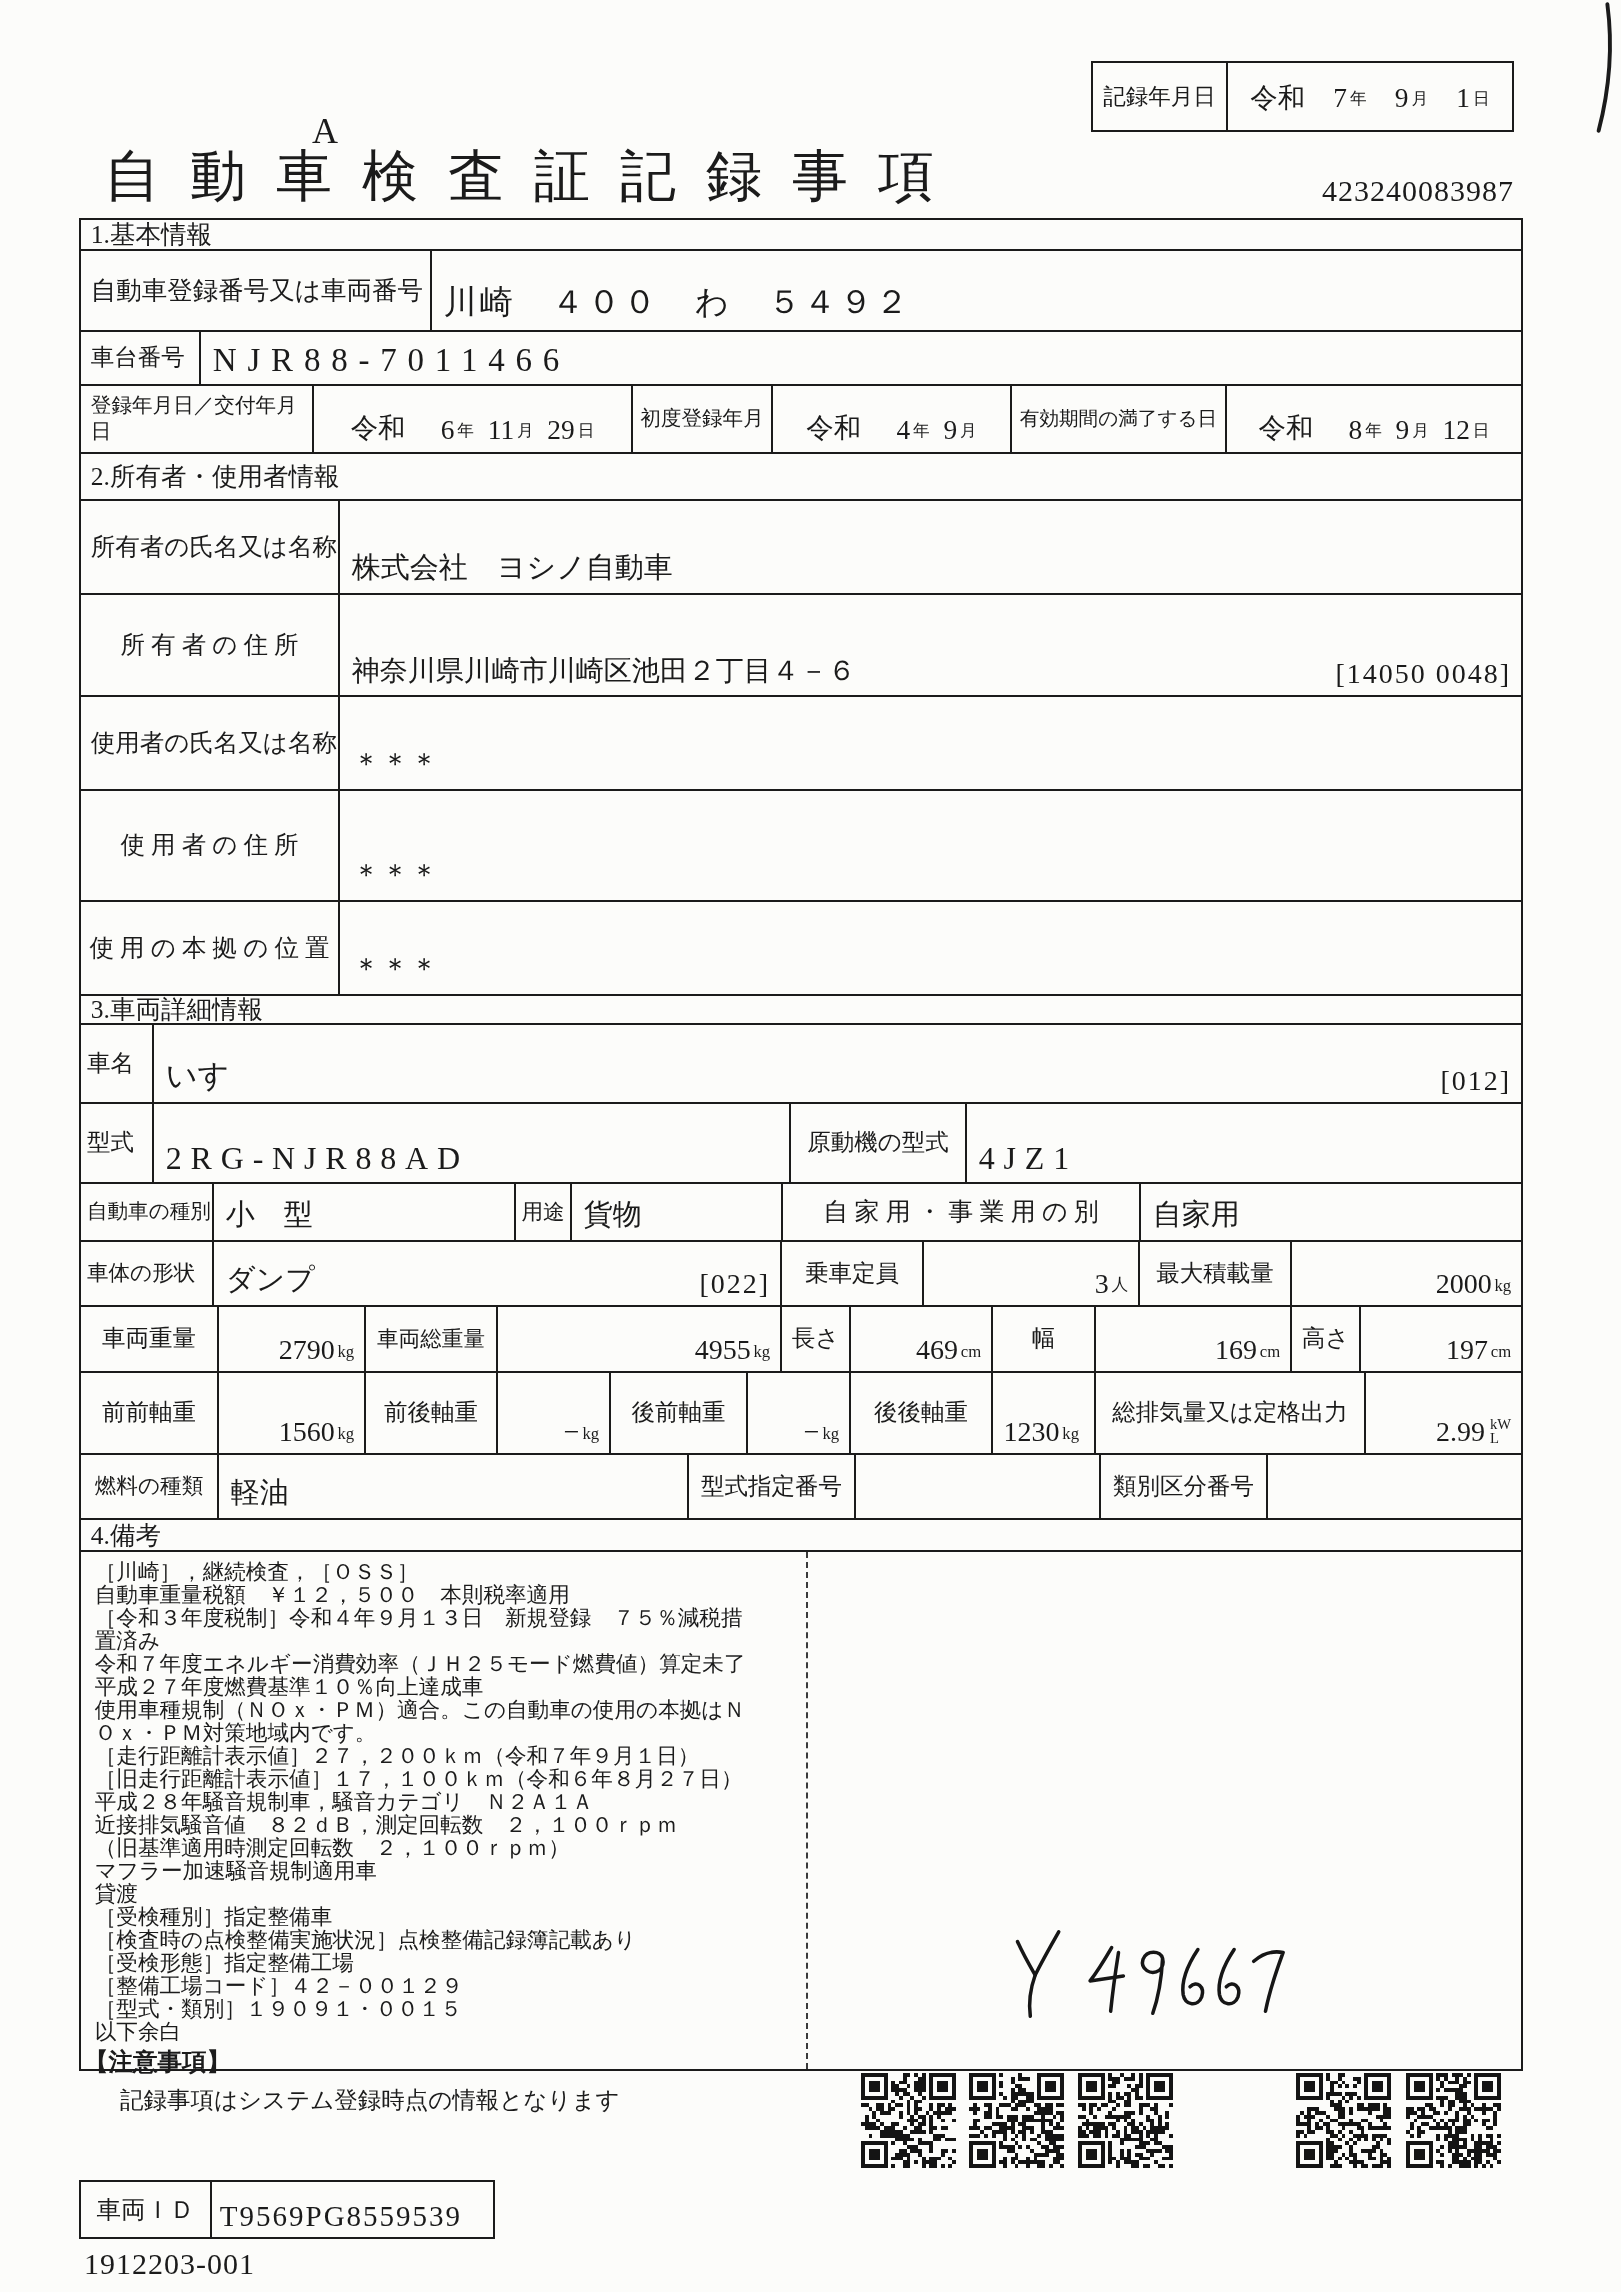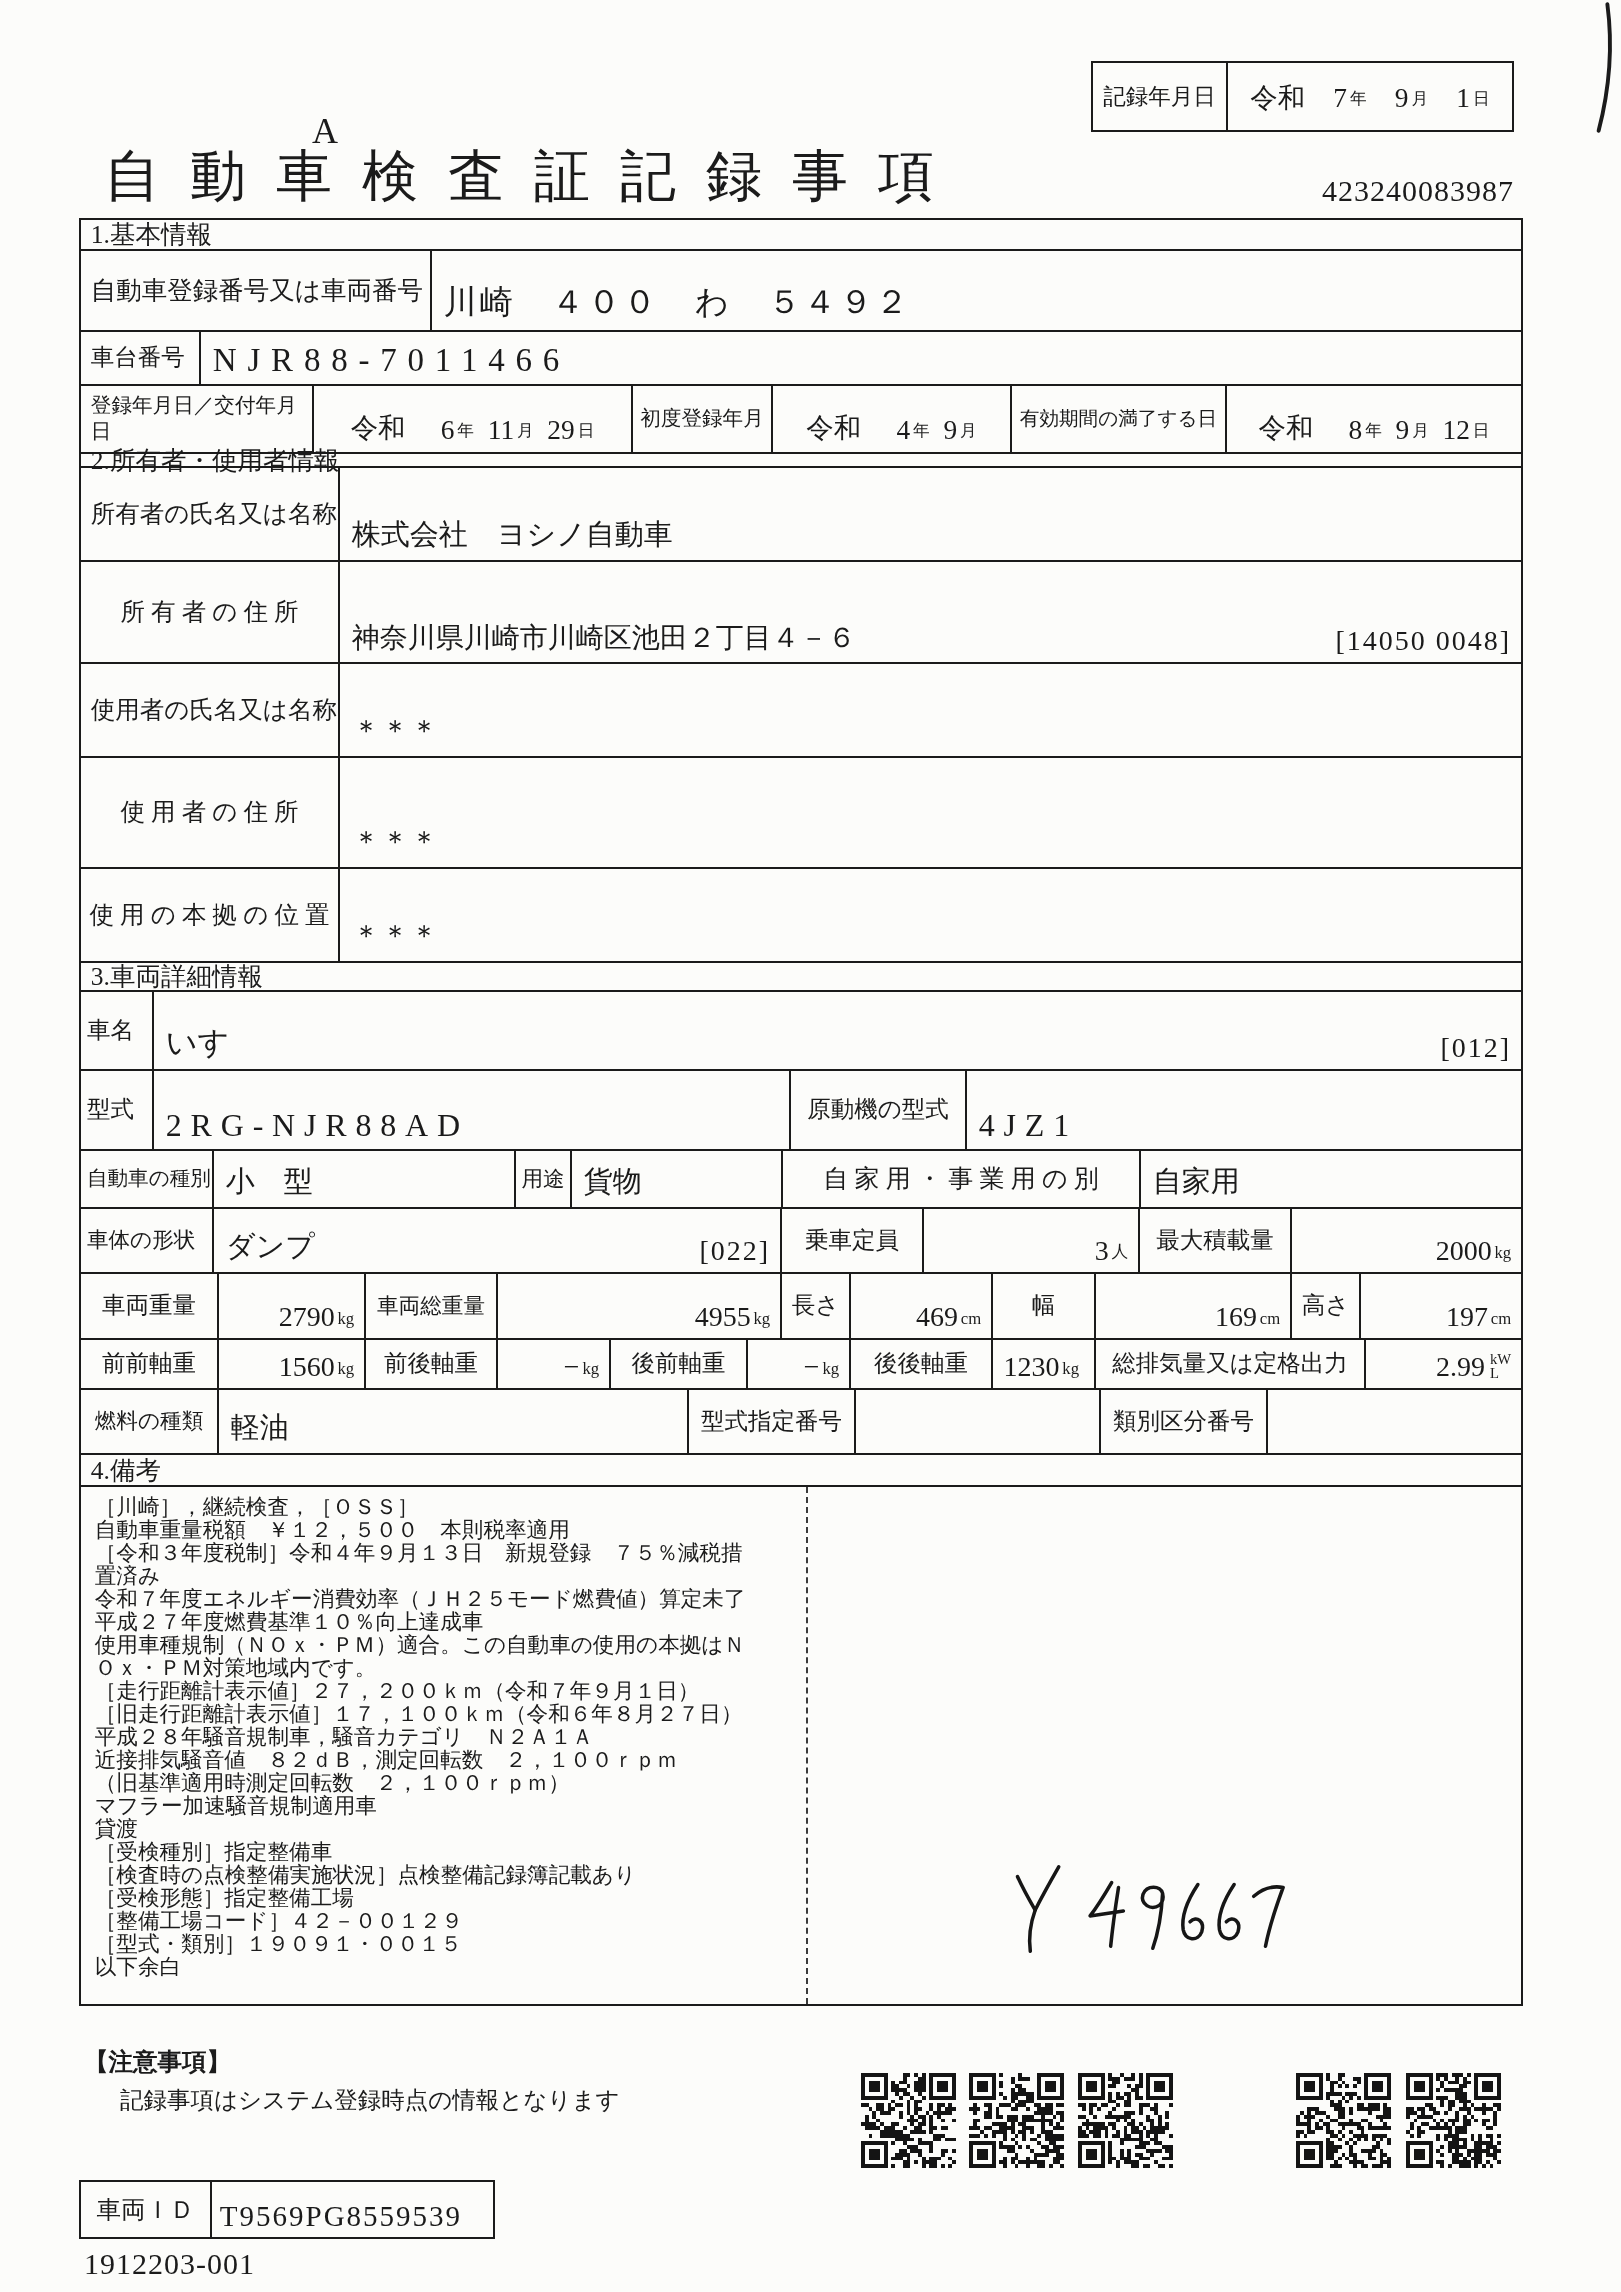--- a/index.html
+++ b/index.html
@@ -145,21 +145,21 @@
             <span class="dnum">9</span>
             <span class="u">月</span>
           </span>
         <span class="dpair">
             <span class="dnum">12</span>
             <span class="u">日</span>
           </span>
       </div>
     </div>
 
-    <div class="row shead" style="height:14px">2.所有者・使用者情報</div>
+    <div class="row shead" style="height:47px">2.所有者・使用者情報</div>
 
     <div class="row" style="height:94px">
       <div class="cell cl lbl" style="width:257px; font-size:24.5px">所有者の氏名又は名称</div>
       <div class="cell b" style="flex:1">
           <span class="val">株式会社　ヨシノ自動車</span>
         </div>
     </div>
     <div class="row" style="height:102px">
       <div class="cell c lbl" style="width:257px; font-size:24.5px">所 有 者 の 住 所</div>
       <div class="cell b" style="flex:1; justify-content:space-between">
@@ -261,21 +261,21 @@
           <span class="val" style="font-size:28px">169</span>
           <span class="u">cm</span>
         </div>
       <div class="cell c lbl" style="width:69px">高さ</div>
       <div class="cell b br" style="flex:1">
           <span class="val" style="font-size:28px">197</span>
           <span class="u">cm</span>
         </div>
     </div>
 
-    <div class="row" style="height:50px">
+    <div class="row" style="height:82px">
       <div class="cell c lbl" style="width:136px">前前軸重</div>
       <div class="cell b br" style="width:147px">
           <span class="val" style="font-size:28px">1560</span>
           <span class="u">kg</span>
         </div>
       <div class="cell c lbl" style="width:132px">前後軸重</div>
       <div class="cell b br" style="width:113px">
           <span class="val" style="font-size:28px">−</span>
           <span class="u">kg</span>
         </div>

